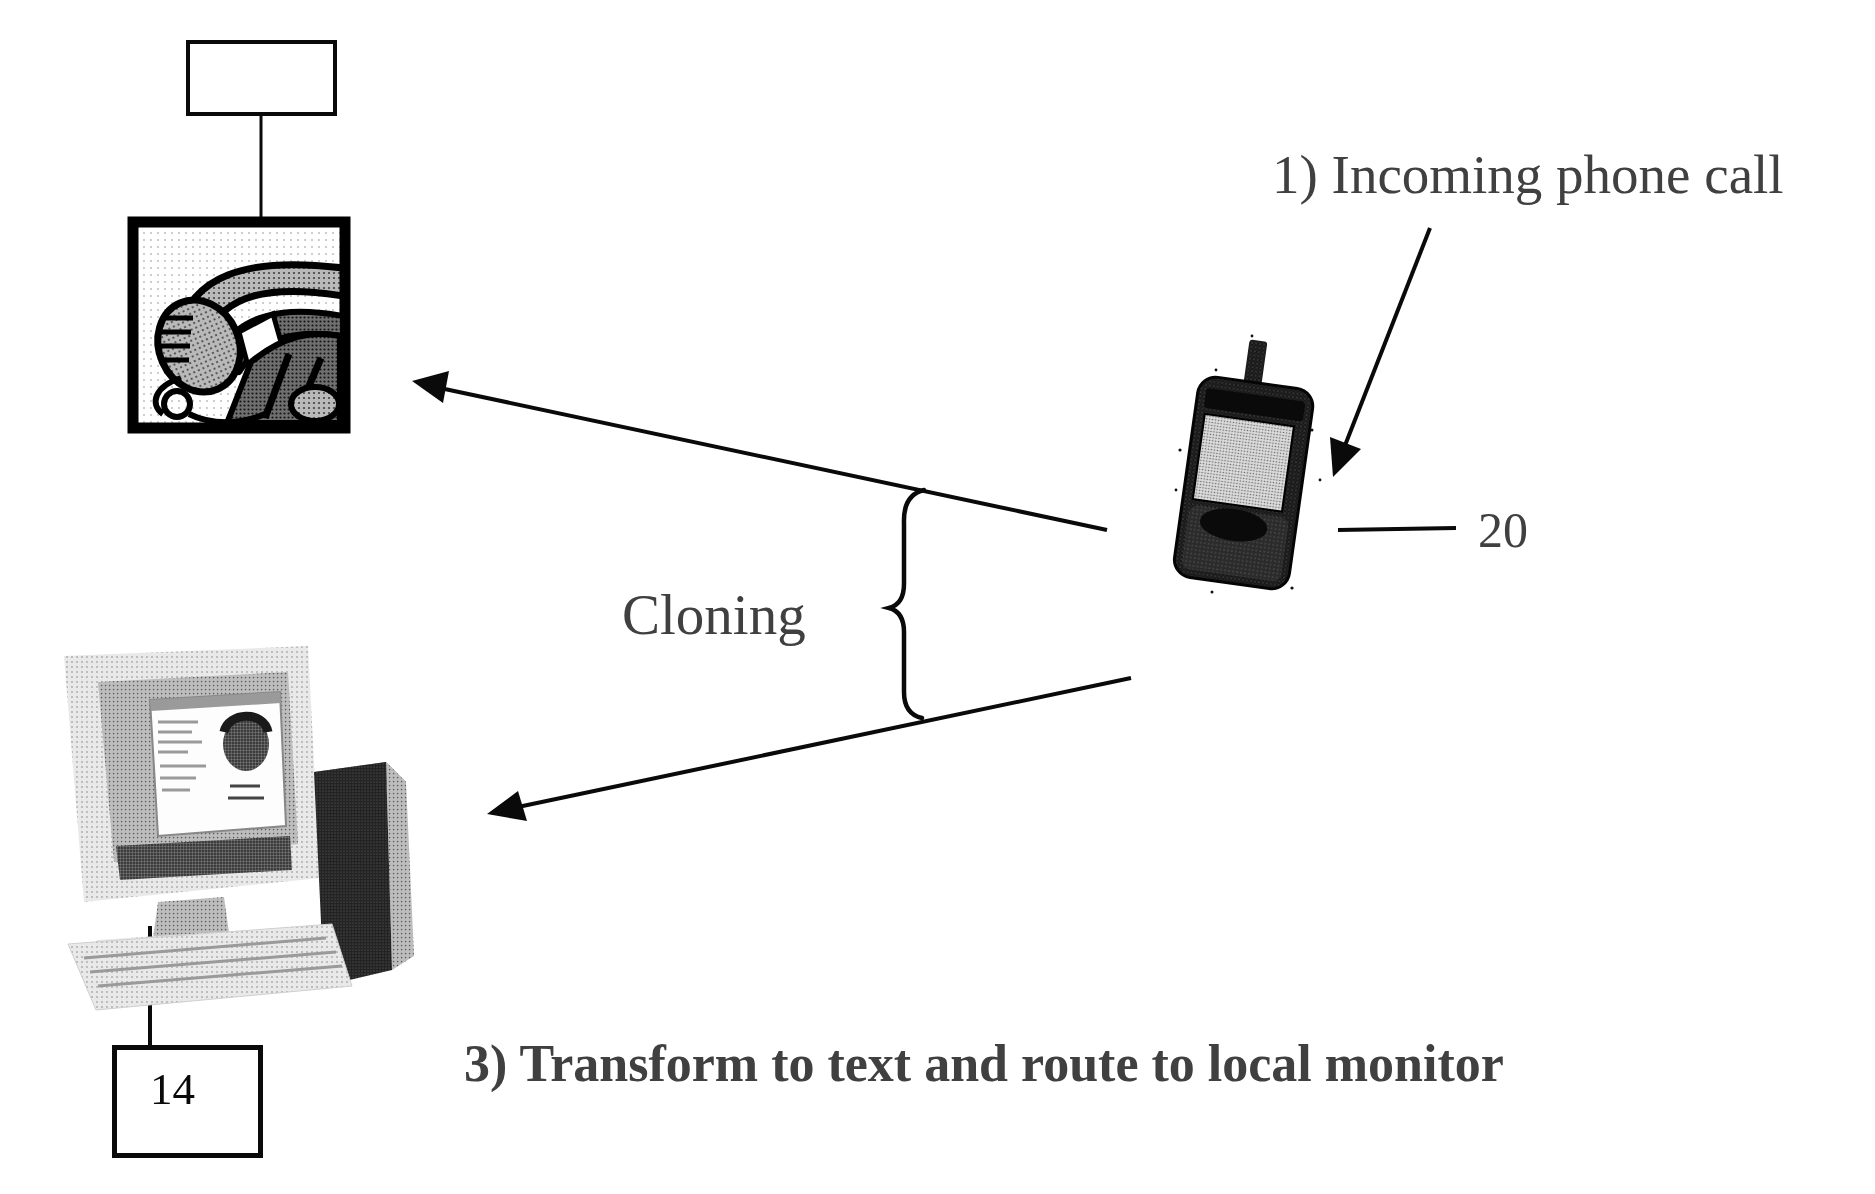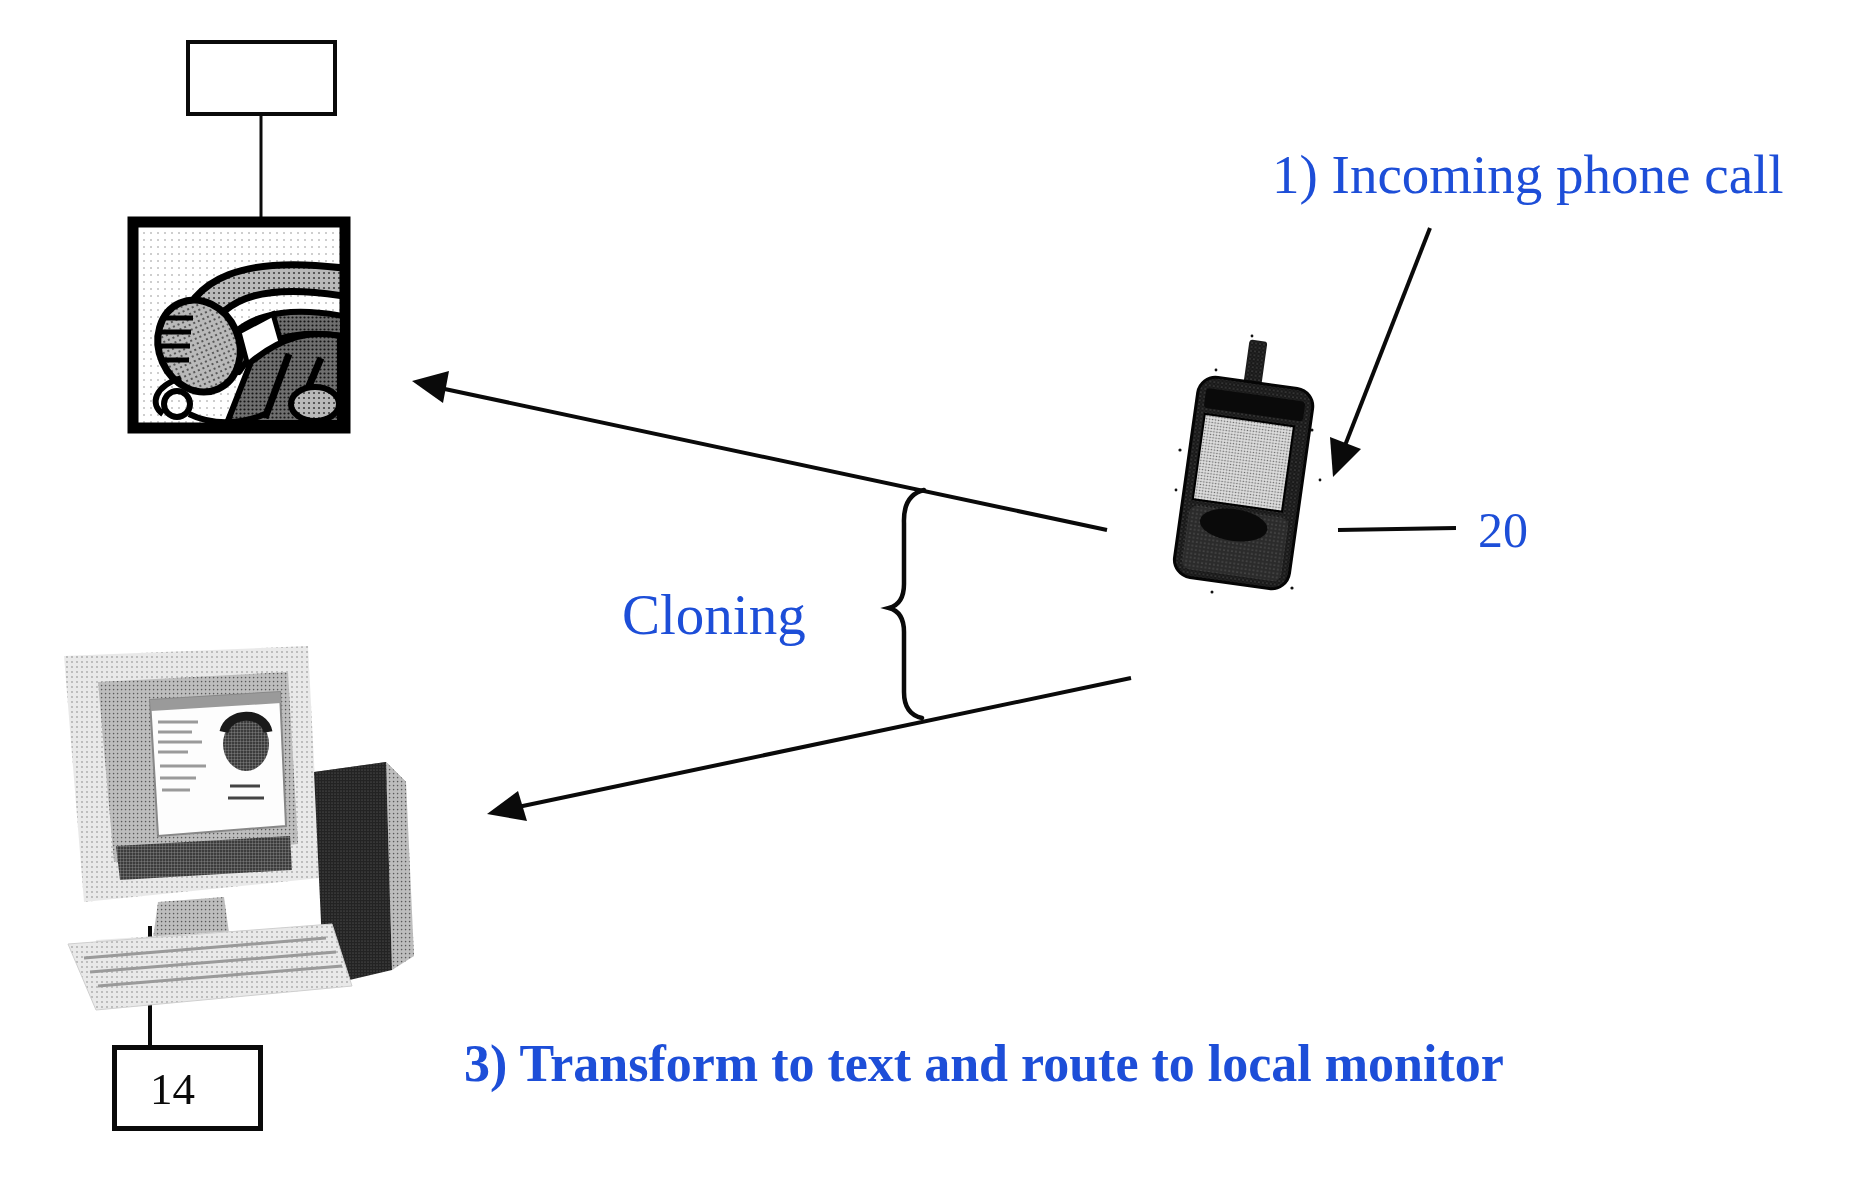--- a/index.html
+++ b/index.html
@@ -5,30 +5,30 @@
   html,body{margin:0;padding:0;background:#ffffff;}
   .stage{
     position:relative;
     width:1875px;height:1194px;
     background:#ffffff;
     font-family:"Liberation Serif","DejaVu Serif",serif;
     color:#0a0a0a;
     overflow:hidden;
   }
   .overlay{position:absolute;left:0;top:0;pointer-events:none;}
-  .txt{position:absolute;color:#1d4ed8;white-space:nowrap;}
+  .txt{position:absolute;color:#404040;white-space:nowrap;}
   .txt-step1{left:1272px;top:143px;font-size:55px;}
   .txt-step2{left:390px;top:248px;width:570px;font-size:53px;line-height:1.36;text-align:center;white-space:normal;}
   .txt-step2 span{display:block;}
   .txt-cloning{left:622px;top:582px;font-size:57px;}
   .txt-step3{left:464px;top:1034px;font-size:52px;font-weight:bold;}
   .txt-ref10{left:1478px;top:501px;font-size:50px;}
   .refbox{position:absolute;background:#ffffff;box-sizing:border-box;}
   .box-empty{left:186px;top:40px;width:151px;height:76px;border:4px solid #0a0a0a;}
-  .box-14{left:112px;top:1045px;width:151px;height:86px;border:5px solid #0a0a0a;}
+  .box-14{left:112px;top:1045px;width:151px;height:113px;border:5px solid #0a0a0a;}
   .box-14 span{display:block;margin:13px 0 0 33px;font-size:45px;}
   .art{position:absolute;}
 </style>
 </head>
 <body>
 
 <div class="stage">
 
   <svg class="overlay" width="1875" height="1194" viewBox="0 0 1875 1194">
 

